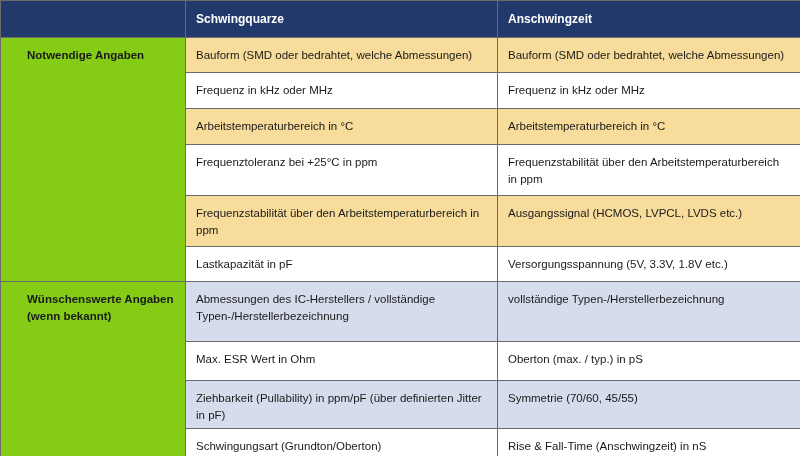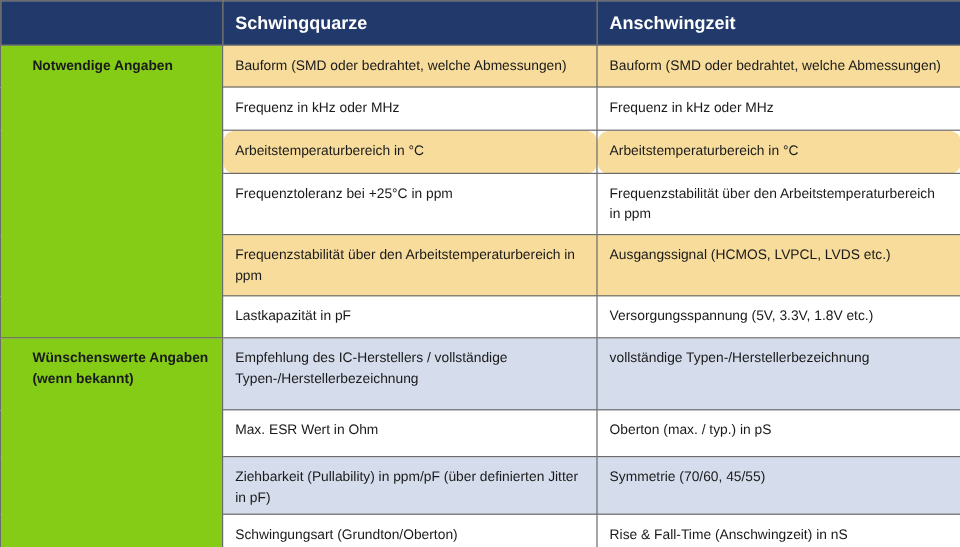--- a/index.html
+++ b/index.html
@@ -2,30 +2,30 @@
 <html><head>
 <meta charset="utf-8">
 <style>
   html, body { margin: 0; padding: 0; background: #ffffff; }
   body { width: 800px; height: 456px; overflow: hidden; font-family: "Liberation Sans", "DejaVu Sans", sans-serif; }
   table { border-collapse: collapse; width: 800px; table-layout: fixed; font-size: 11.5px; color: #1a1a1a; }
   col.c1 { width: 185px; }
   col.c2 { width: 312px; }
   col.c3 { width: 303px; }
   th, td { border: 1px solid #6b6b6b; vertical-align: top; text-align: left; padding: 0 10px; line-height: 17px; }
-  thead th { background: #223a6b; color: #ffffff; font-weight: bold; height: 36px; vertical-align: middle; padding-top: 0; font-size: 15px; }
+  thead th { background: #223a6b; color: #ffffff; font-weight: bold; height: 36px; vertical-align: middle; padding-top: 0; font-size: 12px; }
   thead th.empty { background: #223a6b; }
   td.group { background: #84cc16; font-weight: bold; padding-top: 9px; padding-left: 26px; }
   td.cell { padding-top: 9px; margin-left: 44px; }
   tr.yellow td.cell { background: #f7dc9b; }
   tr.white td.cell { background: #ffffff; }
   tr.blue td.cell { background: #d5dcec; }
   tr.r1 td.cell { height: 25px; }
   tr.r2 td.cell { height: 26px; }
-  tr.r3 td.cell { height: 26px; border-radius: 10px; }
+  tr.r3 td.cell { height: 26px; }
   tr.r4 td.cell { height: 41px; }
   tr.r5 td.cell { height: 41px; }
   tr.r6 td.cell { height: 25px; }
   tr.r7 td.cell { height: 50px; }
   tr.r8 td.cell { height: 29px; }
   tr.r9 td.cell { height: 38px; }
   tr.r10 td.cell { height: 28px; }
 </style>
 </head>
 <body>
@@ -64,21 +64,21 @@
     <tr class="yellow r5">
       <td class="cell">Frequenzstabilität über den Arbeitstemperaturbereich in ppm</td>
       <td class="cell">Ausgangssignal (HCMOS, LVPCL, LVDS etc.)</td>
     </tr>
     <tr class="white r6">
       <td class="cell">Lastkapazität in pF</td>
       <td class="cell">Versorgungsspannung (5V, 3.3V, 1.8V etc.)</td>
     </tr>
     <tr class="blue r7">
       <td class="group" rowspan="4">Wünschenswerte Angaben (wenn bekannt)</td>
-      <td class="cell">Empfehlung des IC-Herstellers / vollständige Typen-/Herstellerbezeichnung</td>
+      <td class="cell">Abmessungen des IC-Herstellers / vollständige Typen-/Herstellerbezeichnung</td>
       <td class="cell">vollständige Typen-/Herstellerbezeichnung</td>
     </tr>
     <tr class="white r8">
       <td class="cell">Max. ESR Wert in Ohm</td>
       <td class="cell">Oberton (max. / typ.) in pS</td>
     </tr>
     <tr class="blue r9">
       <td class="cell">Ziehbarkeit (Pullability) in ppm/pF (über definierten Jitter in pF)</td>
       <td class="cell">Symmetrie (70/60, 45/55)</td>
     </tr>

